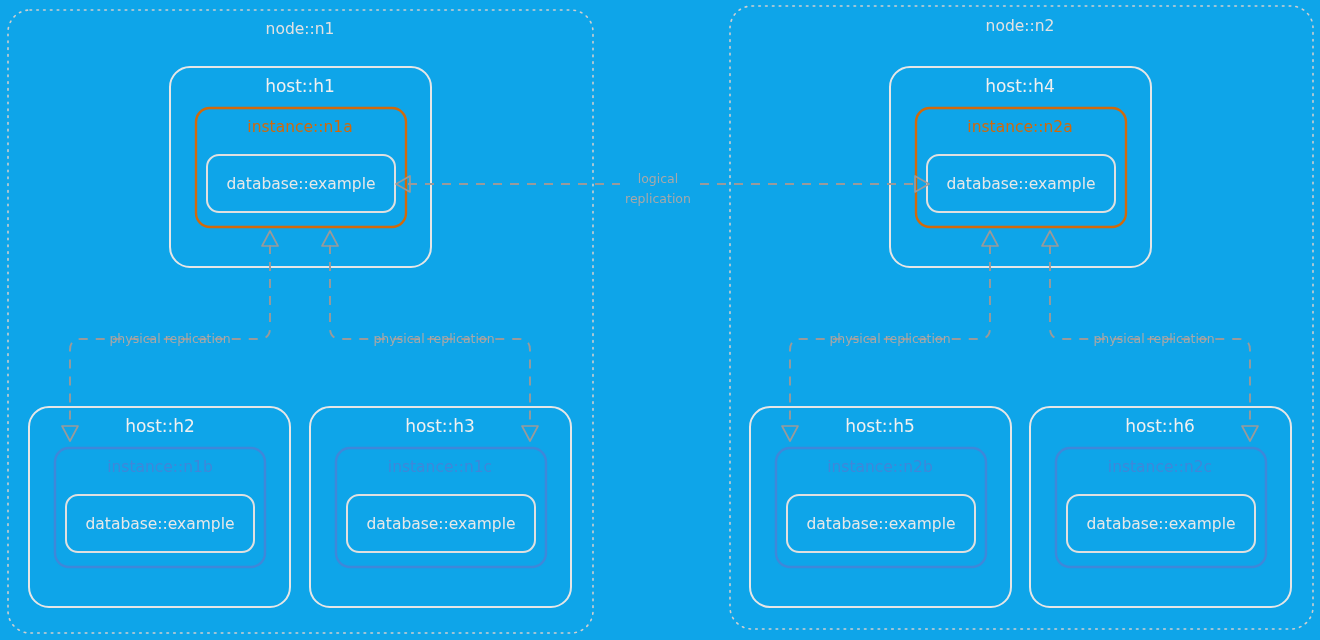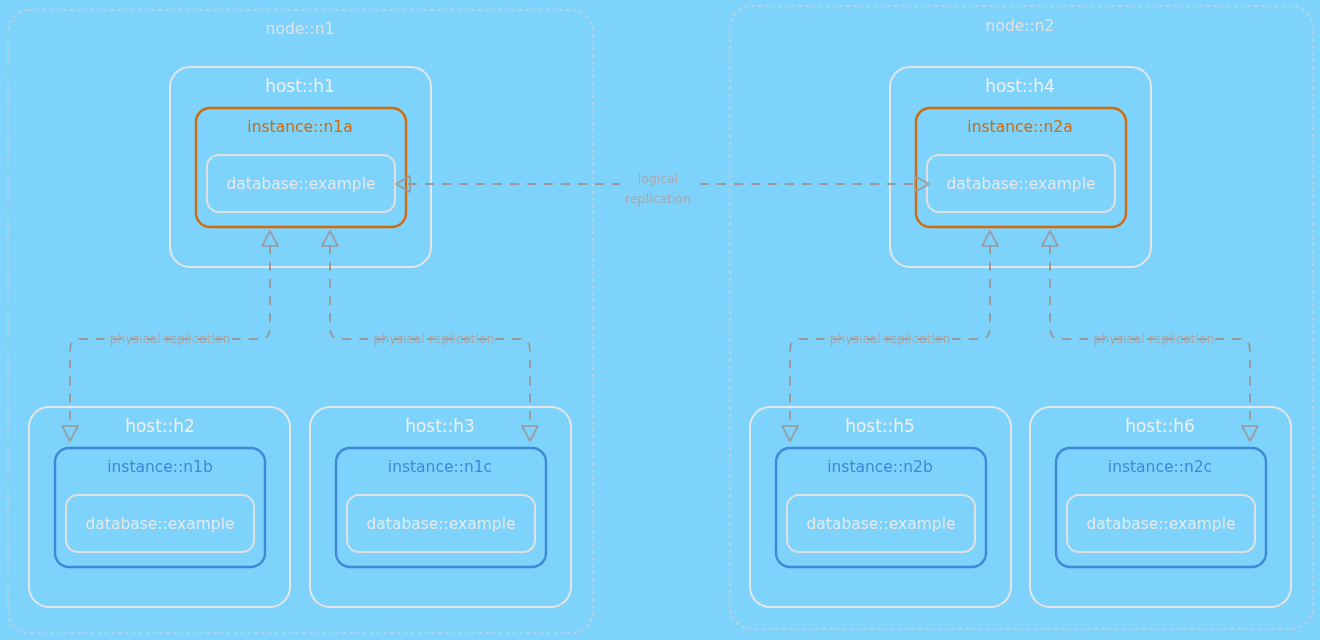--- a/index.html
+++ b/index.html
@@ -1,18 +1,18 @@
 <!DOCTYPE html>
 <html><head>
 <meta charset="utf-8">
 <style>
   html,body{margin:0;padding:0;background:#141414;}
   body{width:1320px;height:640px;overflow:hidden;
        font-family:"DejaVu Sans","Liberation Sans",sans-serif;}
-  #stage{position:relative;width:1320px;height:640px;background:#7dd3fc;}
+  #stage{position:relative;width:1320px;height:640px;background:#0ea5e9;}
   svg#diagram{position:absolute;inset:0;width:1320px;height:640px;display:block;}
 
   .node-box{fill:none;stroke:#cfcfcf;stroke-width:1.6;
             stroke-dasharray:1.6 5.2;stroke-linecap:round;}
   .host-box{fill:none;stroke:#e6e6e6;stroke-width:2;}
   .inst-box{fill:none;stroke-width:2.4;}
   .inst-primary{stroke:#d2690a;}
   .inst-replica{stroke:#3f87d9;}
   .db-box{fill:none;stroke:#e0e0e0;stroke-width:2;}
 

